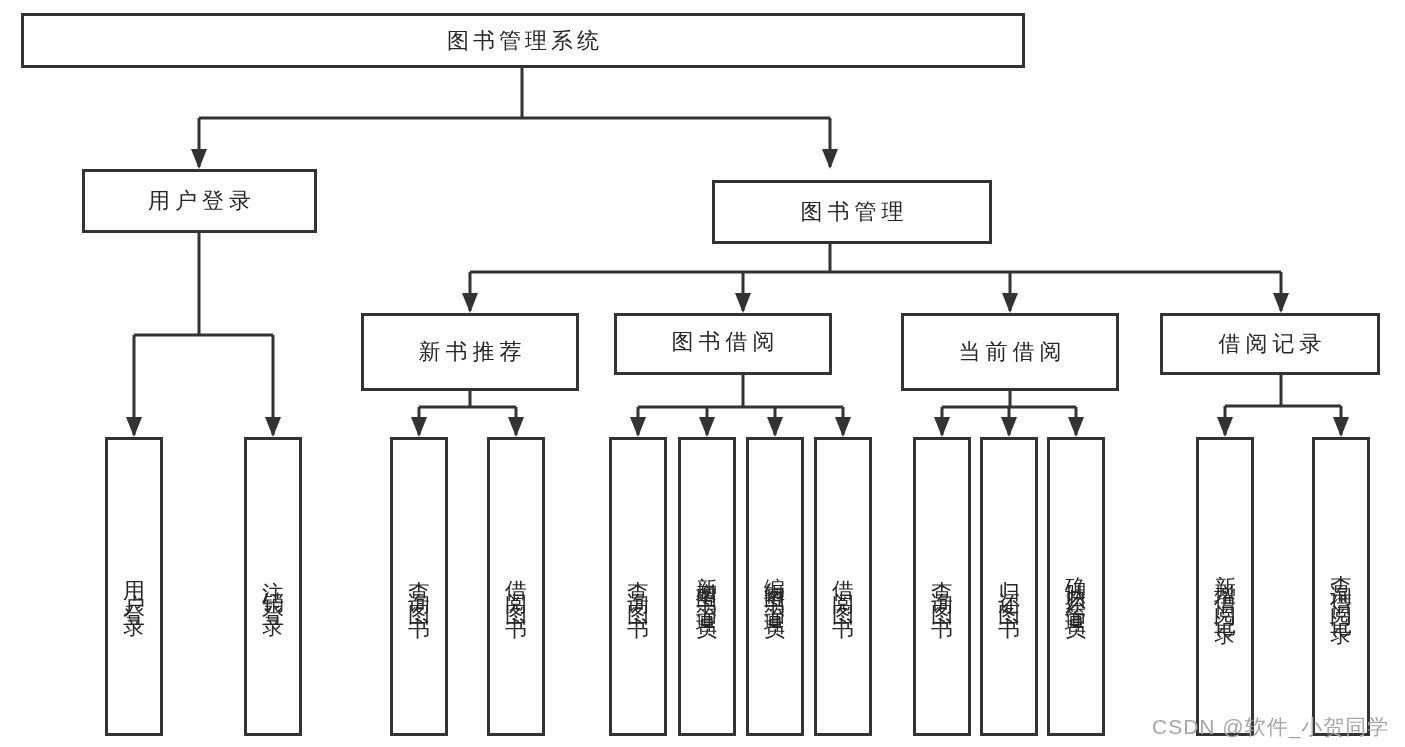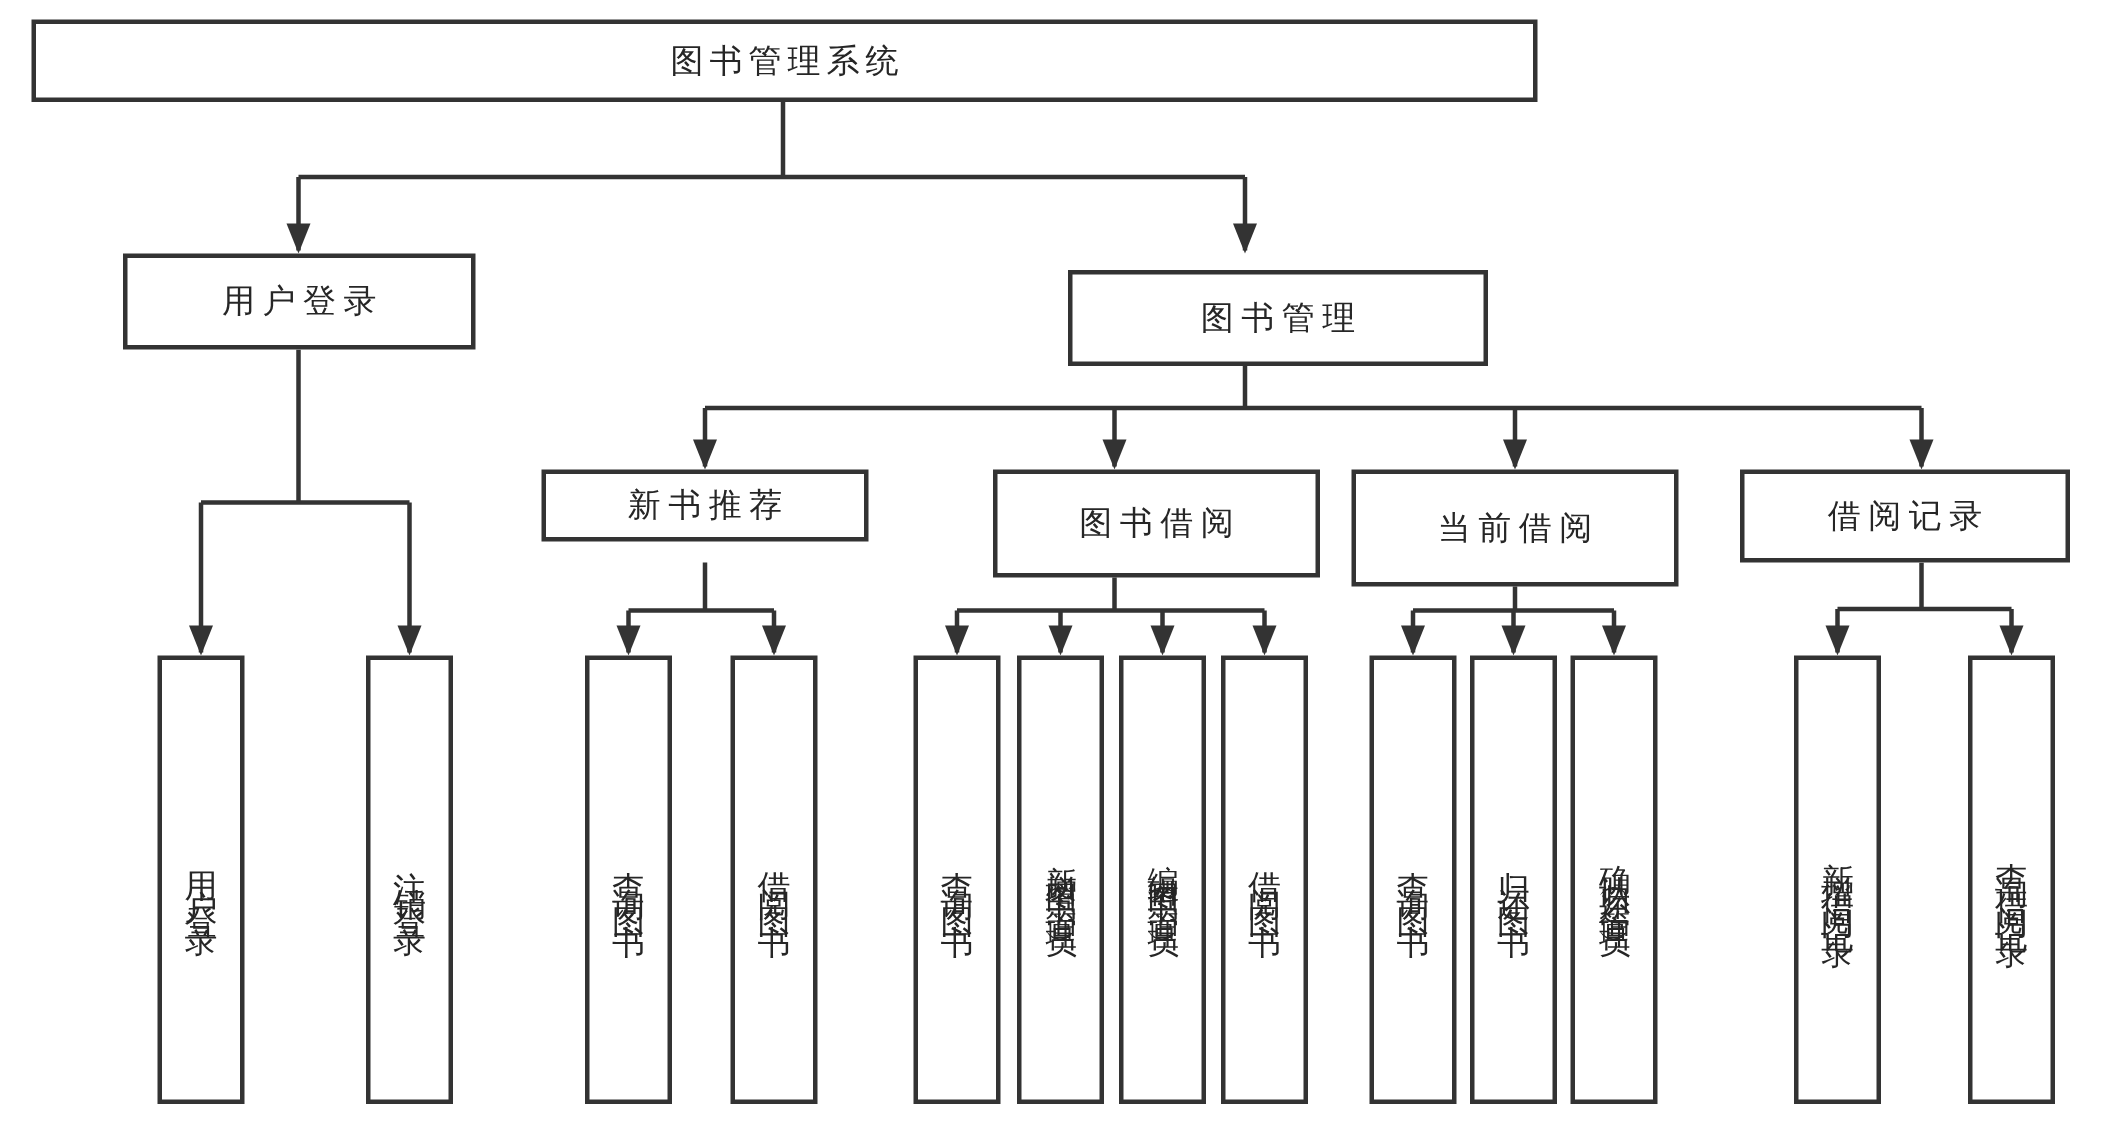--- a/index.html
+++ b/index.html
@@ -38,22 +38,22 @@
     font-size:21px;
     color:#a6a6a6;
     letter-spacing:1px;
     white-space:nowrap;
     z-index:5;
   }
   
   #n-root{left:21px;top:13px;width:1004px;height:55px;}
   #n-userlogin{left:82px;top:169px;width:235px;height:64px;}
   #n-bookmgmt{left:712px;top:180px;width:280px;height:64px;}
-  #n-newbook{left:361px;top:313px;width:218px;height:48px;}
-  #n-bookborrow{left:662px;top:313px;width:218px;height:72px;}
+  #n-newbook{left:361px;top:313px;width:218px;height:78px;}
+  #n-bookborrow{left:614px;top:313px;width:218px;height:62px;font-family:Liberation Mono, monospace;}
   #n-currentborrow{left:901px;top:313px;width:218px;height:78px;}
   #n-borrowrecords{left:1160px;top:313px;width:220px;height:62px;}
   .leaf{top:437px;width:58px;height:299px;}
   #l-login{left:105px;}
   #l-logout{left:244px;}
   #l-query1{left:390px;}
   #l-borrow1{left:487px;}
   #l-query2{left:609px;}
   #l-addbook{left:678px;}
   #l-editbook{left:746px;}
@@ -123,14 +123,15 @@
   <div id="l-editbook" class="node v-node v9 leaf">编辑图书（管理员）</div>
   <div id="l-borrow2" class="node v-node v4 leaf">借阅图书</div>
 
   <div id="l-query3" class="node v-node v4 leaf">查询图书</div>
   <div id="l-return" class="node v-node v4 leaf">归还图书</div>
   <div id="l-confirm" class="node v-node v9 leaf">确认归还（管理员）</div>
 
   <div id="l-addrecord" class="node v-node v6 leaf">新增借阅记录</div>
   <div id="l-queryrecord" class="node v-node v6 leaf">查询借阅记录</div>
 
+  <div class="watermark">CSDN @软件_小贺同学</div>
 
 </div>
 
 </body></html>

